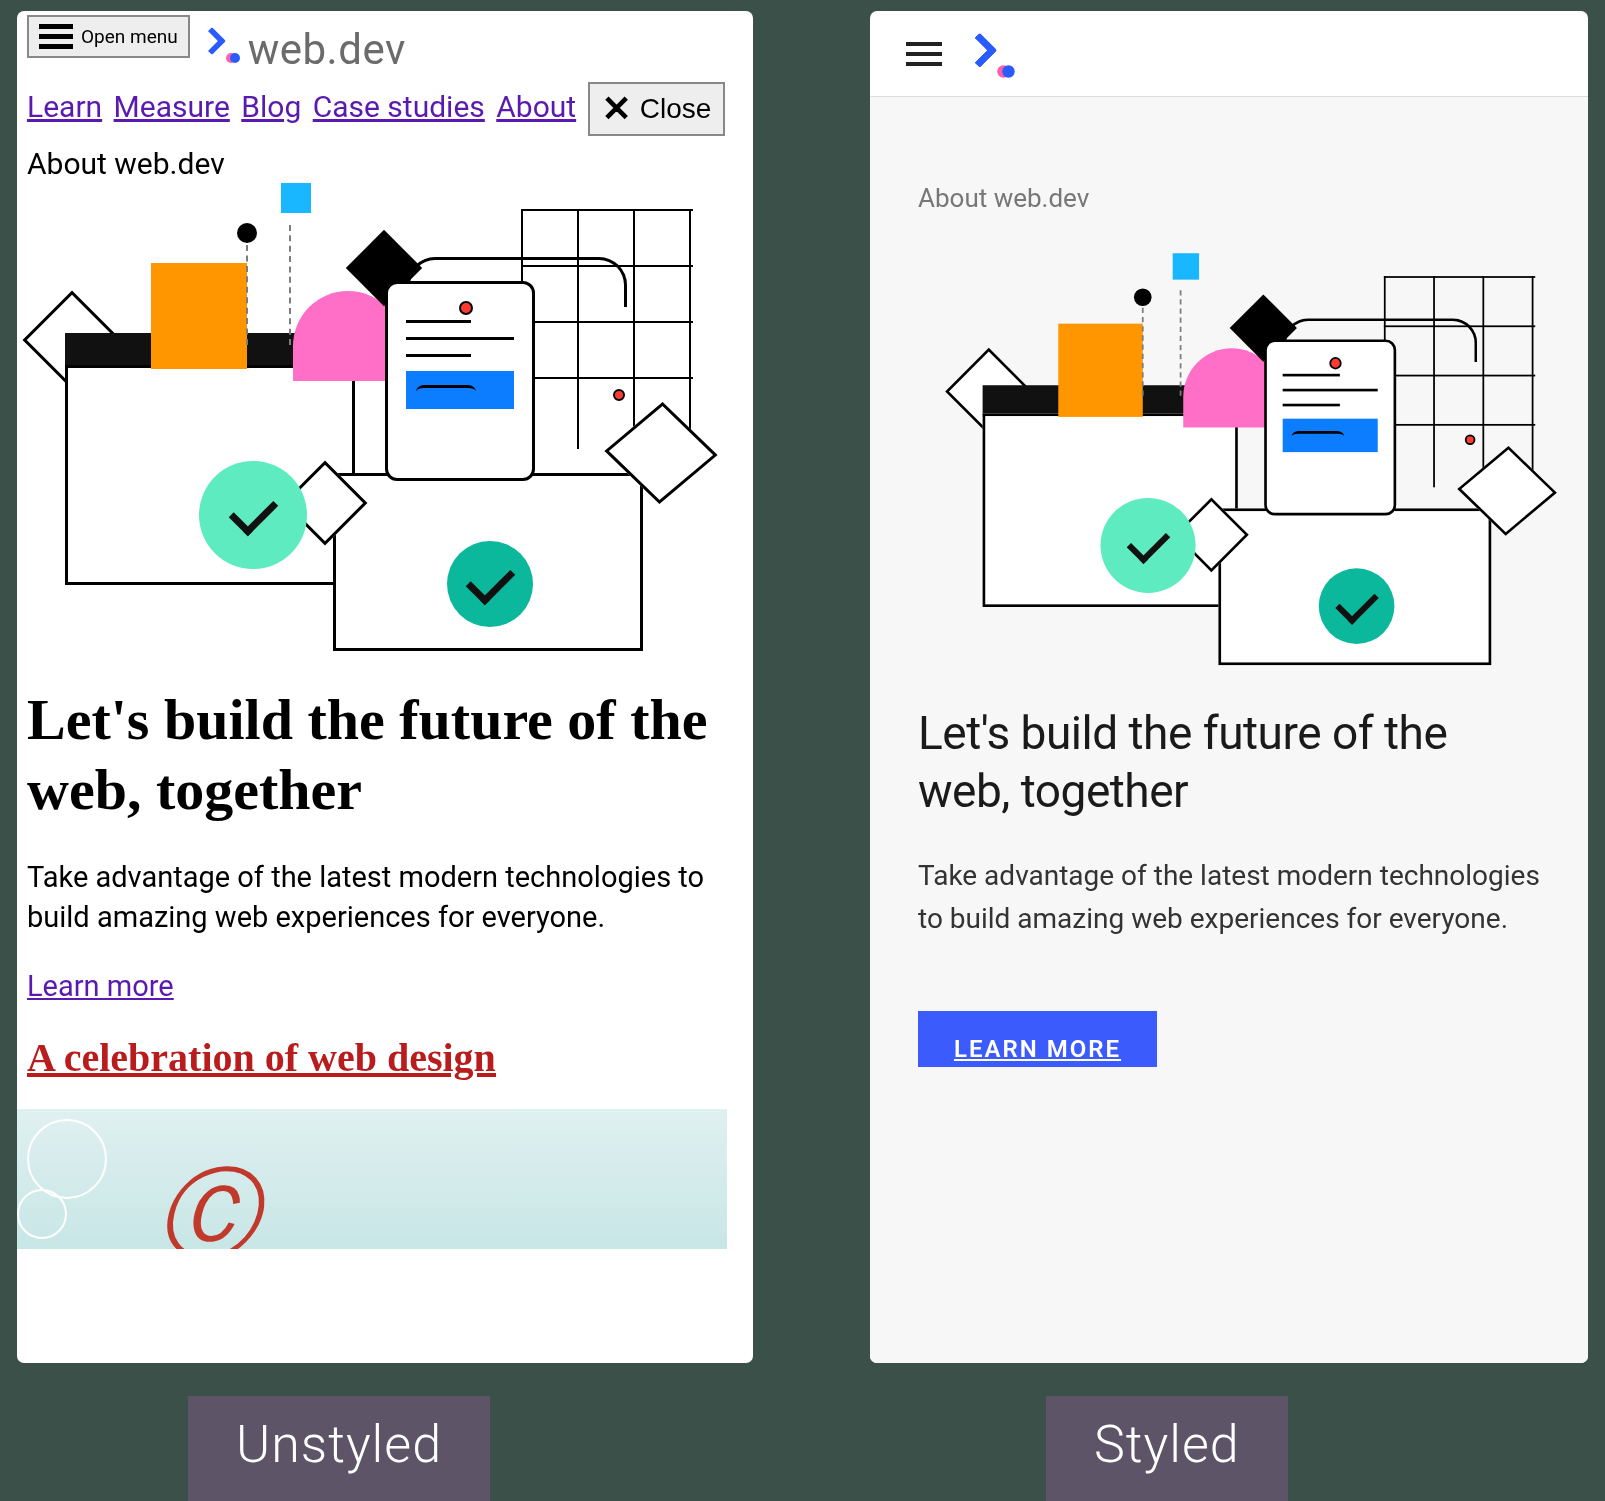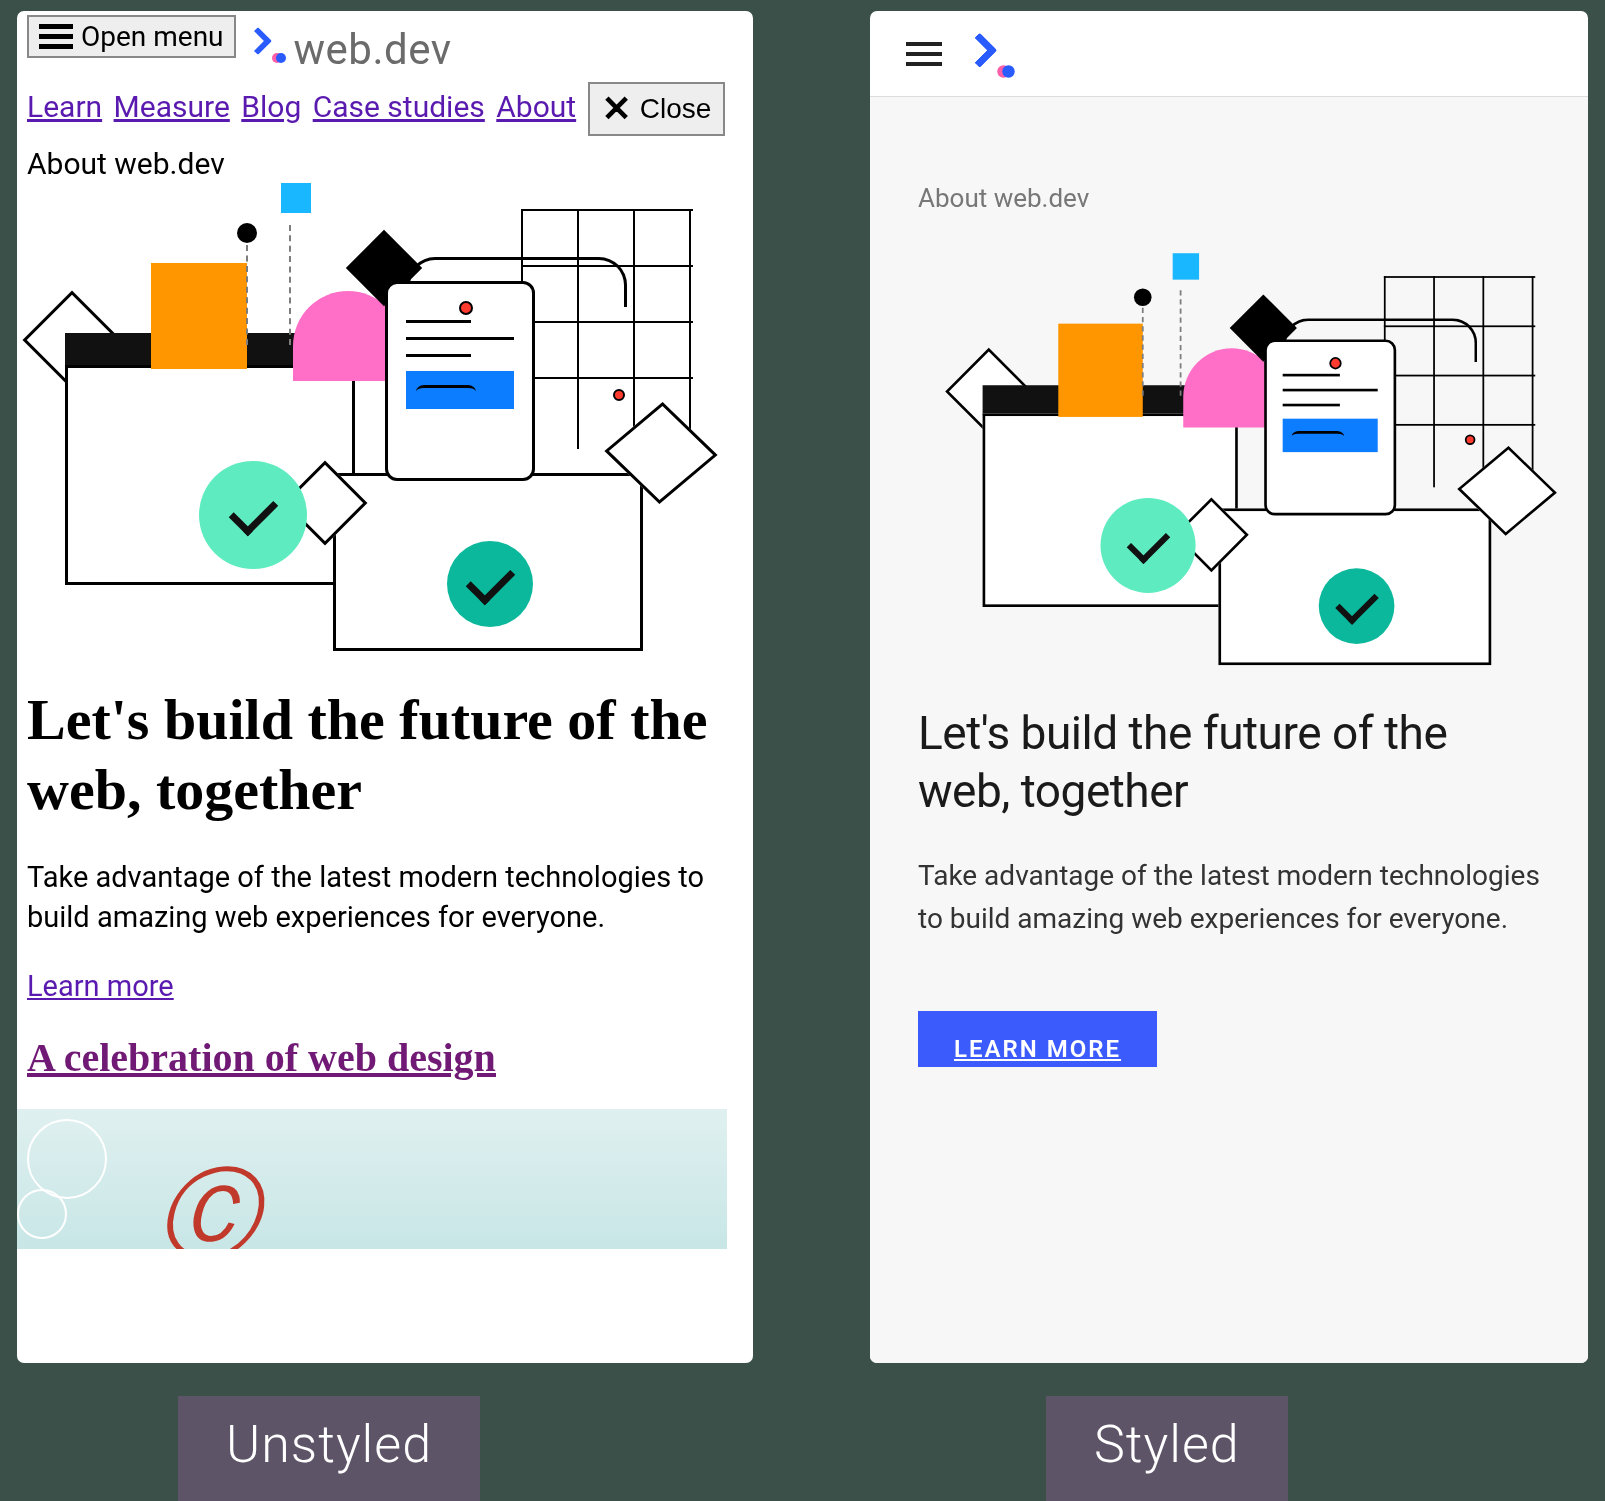--- a/index.html
+++ b/index.html
@@ -18,40 +18,40 @@
     overflow: hidden;
   }
   .panel-left { left: 14px; top: 8px; width: 742px; height: 1358px; }
   .panel-right { left: 867px; top: 8px; width: 724px; height: 1358px; }
 
   
   .u-wrap { padding: 4px 10px 0 10px; }
   .u-btn {
     display: inline-flex; align-items: center; gap: 8px;
     border: 2px solid #888; background: #eee; padding: 2px 10px;
-    font-size: 28px; font-family: inherit;
+    font-size: 19px; font-family: inherit;
   }
   .u-ham { width: 34px; display: inline-block; }
   .u-ham div { height: 5px; background: #000; margin: 5px 0; }
   .u-logo { display: inline-flex; gap: 8px; margin-left: 8px; vertical-align: middle; }
   .u-logo-text { font-size: 42px; color: #6b6b6b; letter-spacing: 0.5px; }
   .u-nav { margin-top: 8px; font-size: 30px; }
   .u-nav a { color: #5a1ab0; text-decoration: underline; margin-right: 4px; }
   .u-close-btn {
     display: inline-flex; align-items: center; gap: 8px;
     border: 2px solid #888; background: #eee; padding: 4px 12px; font-size: 28px;
     vertical-align: middle;
   }
   .u-x { font-size: 36px; font-weight: bold; }
   .u-about { font-size: 30px; margin-top: 10px; }
   .u-illus { margin: 4px auto 12px; width: 660px; }
   .u-h1 { font-family: Georgia, "Times New Roman", serif; font-size: 58px; font-weight: bold; line-height: 1.2; margin: 30px 0 34px; }
   .u-p { font-size: 29px; line-height: 1.35; margin-bottom: 30px; }
   .u-link { color: #5a1ab0; text-decoration: underline; font-size: 29px; display: block; line-height: 1.35; }
-  .u-h2 { font-family: Georgia, serif; font-size: 40px; font-weight: bold; color: #701a75; text-decoration: underline; margin: 28px 0 28px; }
+  .u-h2 { font-family: Georgia, serif; font-size: 40px; font-weight: bold; color: #b91c1c; text-decoration: underline; margin: 28px 0 28px; }
   .u-banner { width: 720px; height: 140px; margin-left: -10px; position: relative; background: linear-gradient(180deg, #e0f0f0, #c8e6e6); overflow: hidden; }
   .u-snow { position: absolute; border: 2px solid #fff; border-radius: 50%; }
   .u-script { position:absolute; left: 150px; top: 40px; font-family: cursive; font-size: 100px; color: #c0392b; font-style: italic; }
 
   
   .s-header {
     height: 86px; border-bottom: 1px solid #ddd; display: flex; align-items: center;
     padding: 0 36px; gap: 30px;
   }
   .s-ham { width: 36px; cursor: pointer; }
@@ -97,21 +97,21 @@
   .reddot { position:absolute; left: 404px; top: 116px; width: 14px; height:14px; background:#ff3b30; border:2px solid #000; border-radius:50%; }
   .reddot2 { position:absolute; left: 558px; top: 204px; width: 12px; height:12px; background:#ff3b30; border:2px solid #000; border-radius:50%; }
   .phone { position:absolute; left: 352px; top: 72px; width: 220px; height: 50px; border:3px solid #000; border-bottom:none; border-radius: 28px 28px 0 0; background:transparent; }
 
   
   .caption {
     position: absolute; bottom: 0;
     background: #5e5468; color: #fff; font-size: 52px;
     padding: 18px 48px 26px; font-weight: 300; letter-spacing: 1px;
   }
-  .cap-left { left: 178px; }
+  .cap-left { left: 188px; }
   .cap-right { left: 1046px; }
 
   
   .logo-mark { width: 38px; height: 38px; position:relative; }
   .logo-mark .c1 { position:absolute; left:0; top:6px; width:20px; height:20px; border:6px solid #2a5bff; border-left:none; border-top:none; transform: rotate(-45deg); border-radius:2px; }
   .logo-mark .d1 { position:absolute; left:24px; bottom:0; width:10px; height:10px; background:#ff5ea8; border-radius:50%; }
   .logo-mark .d2 { position:absolute; left:24px; bottom:0; width:10px; height:10px; background:#2a5bff; border-radius:50%; transform: translateX(4px); }
 </style>
 </head>
 <body>

